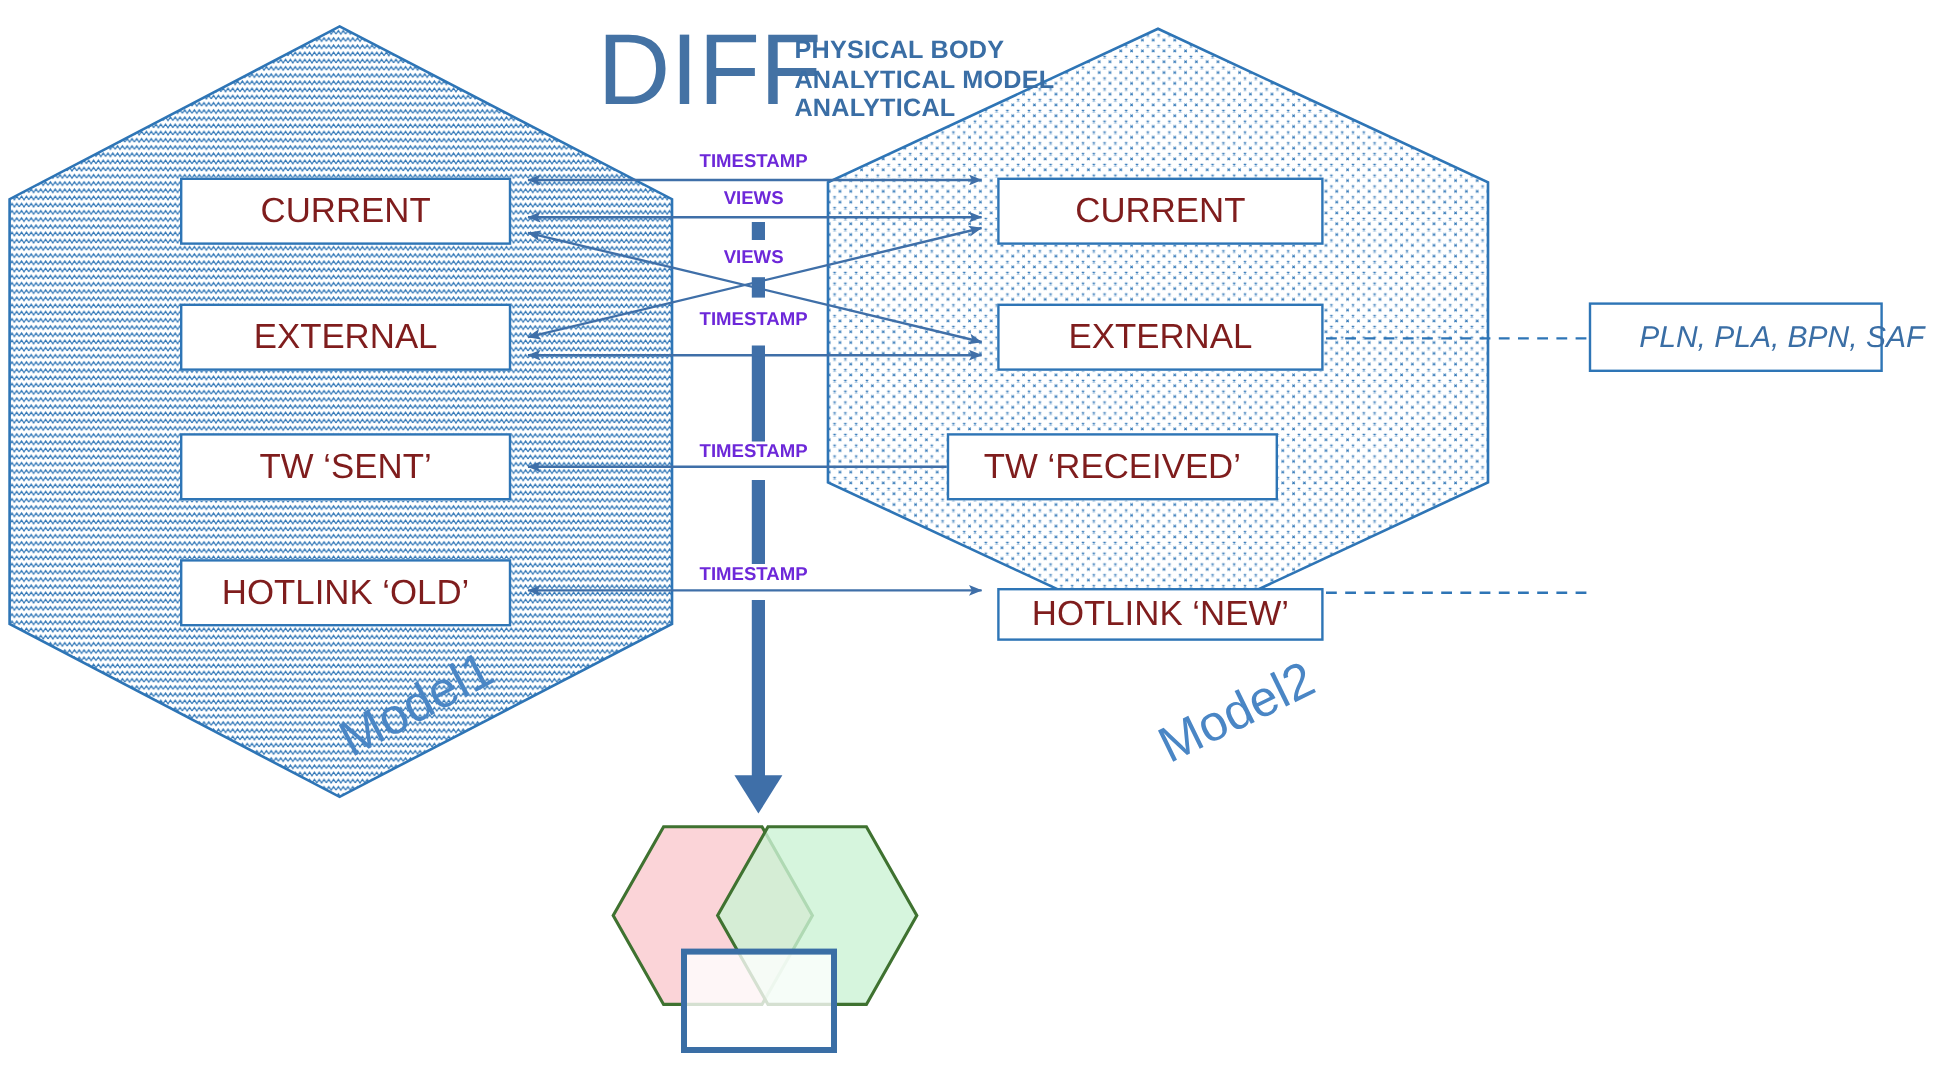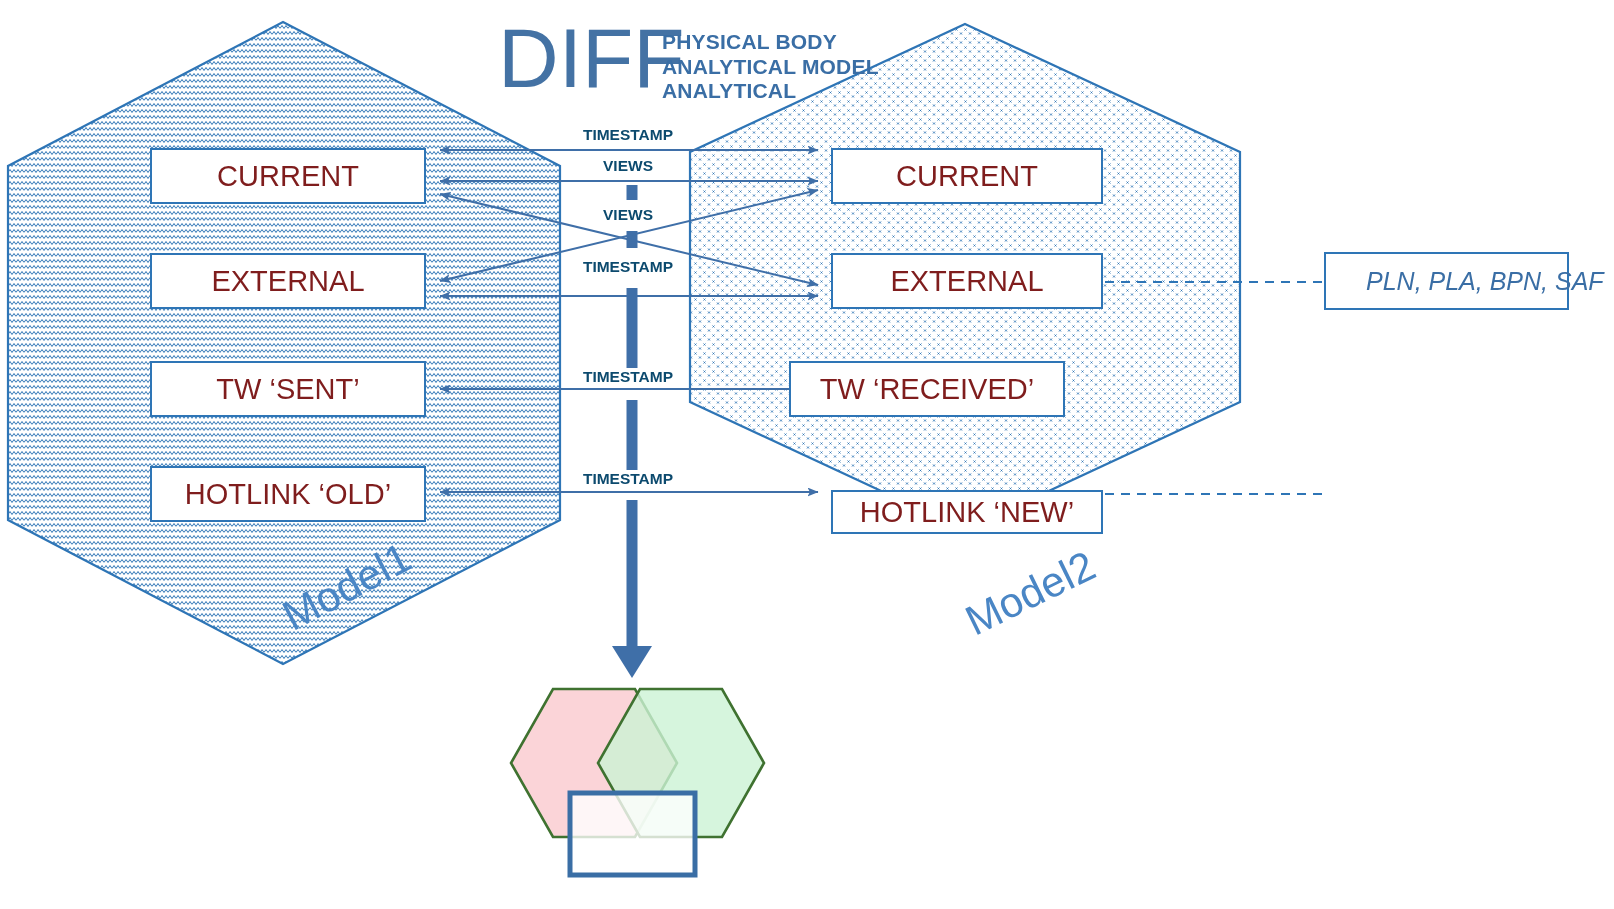--- a/index.html
+++ b/index.html
@@ -31,21 +31,21 @@
 
   .abox{
     position:absolute; box-sizing:border-box;
     background:#ffffff; border:2.5px solid #2E75B6;
     display:flex; align-items:center; padding-left:16px;
     color:#3a6ea5; font-size:25px; font-style:italic; font-weight:400;
     font-family:"Liberation Sans",sans-serif; white-space:nowrap;
   }
 
   .edge-label{
-    position:absolute; font-size:15.5px; font-weight:bold; color:#0c4a6e;
+    position:absolute; font-size:15.5px; font-weight:bold; color:#6d28d9;
     font-family:"Liberation Sans",sans-serif; white-space:nowrap;
     text-align:left; transform:translateX(-50%);
   }
 
   .model-tag{
     position:absolute; font-size:42px; color:#4a86c5; font-weight:400;
     font-family:"Liberation Sans",sans-serif; white-space:nowrap;
     transform-origin:left top;
   }
 </style>

